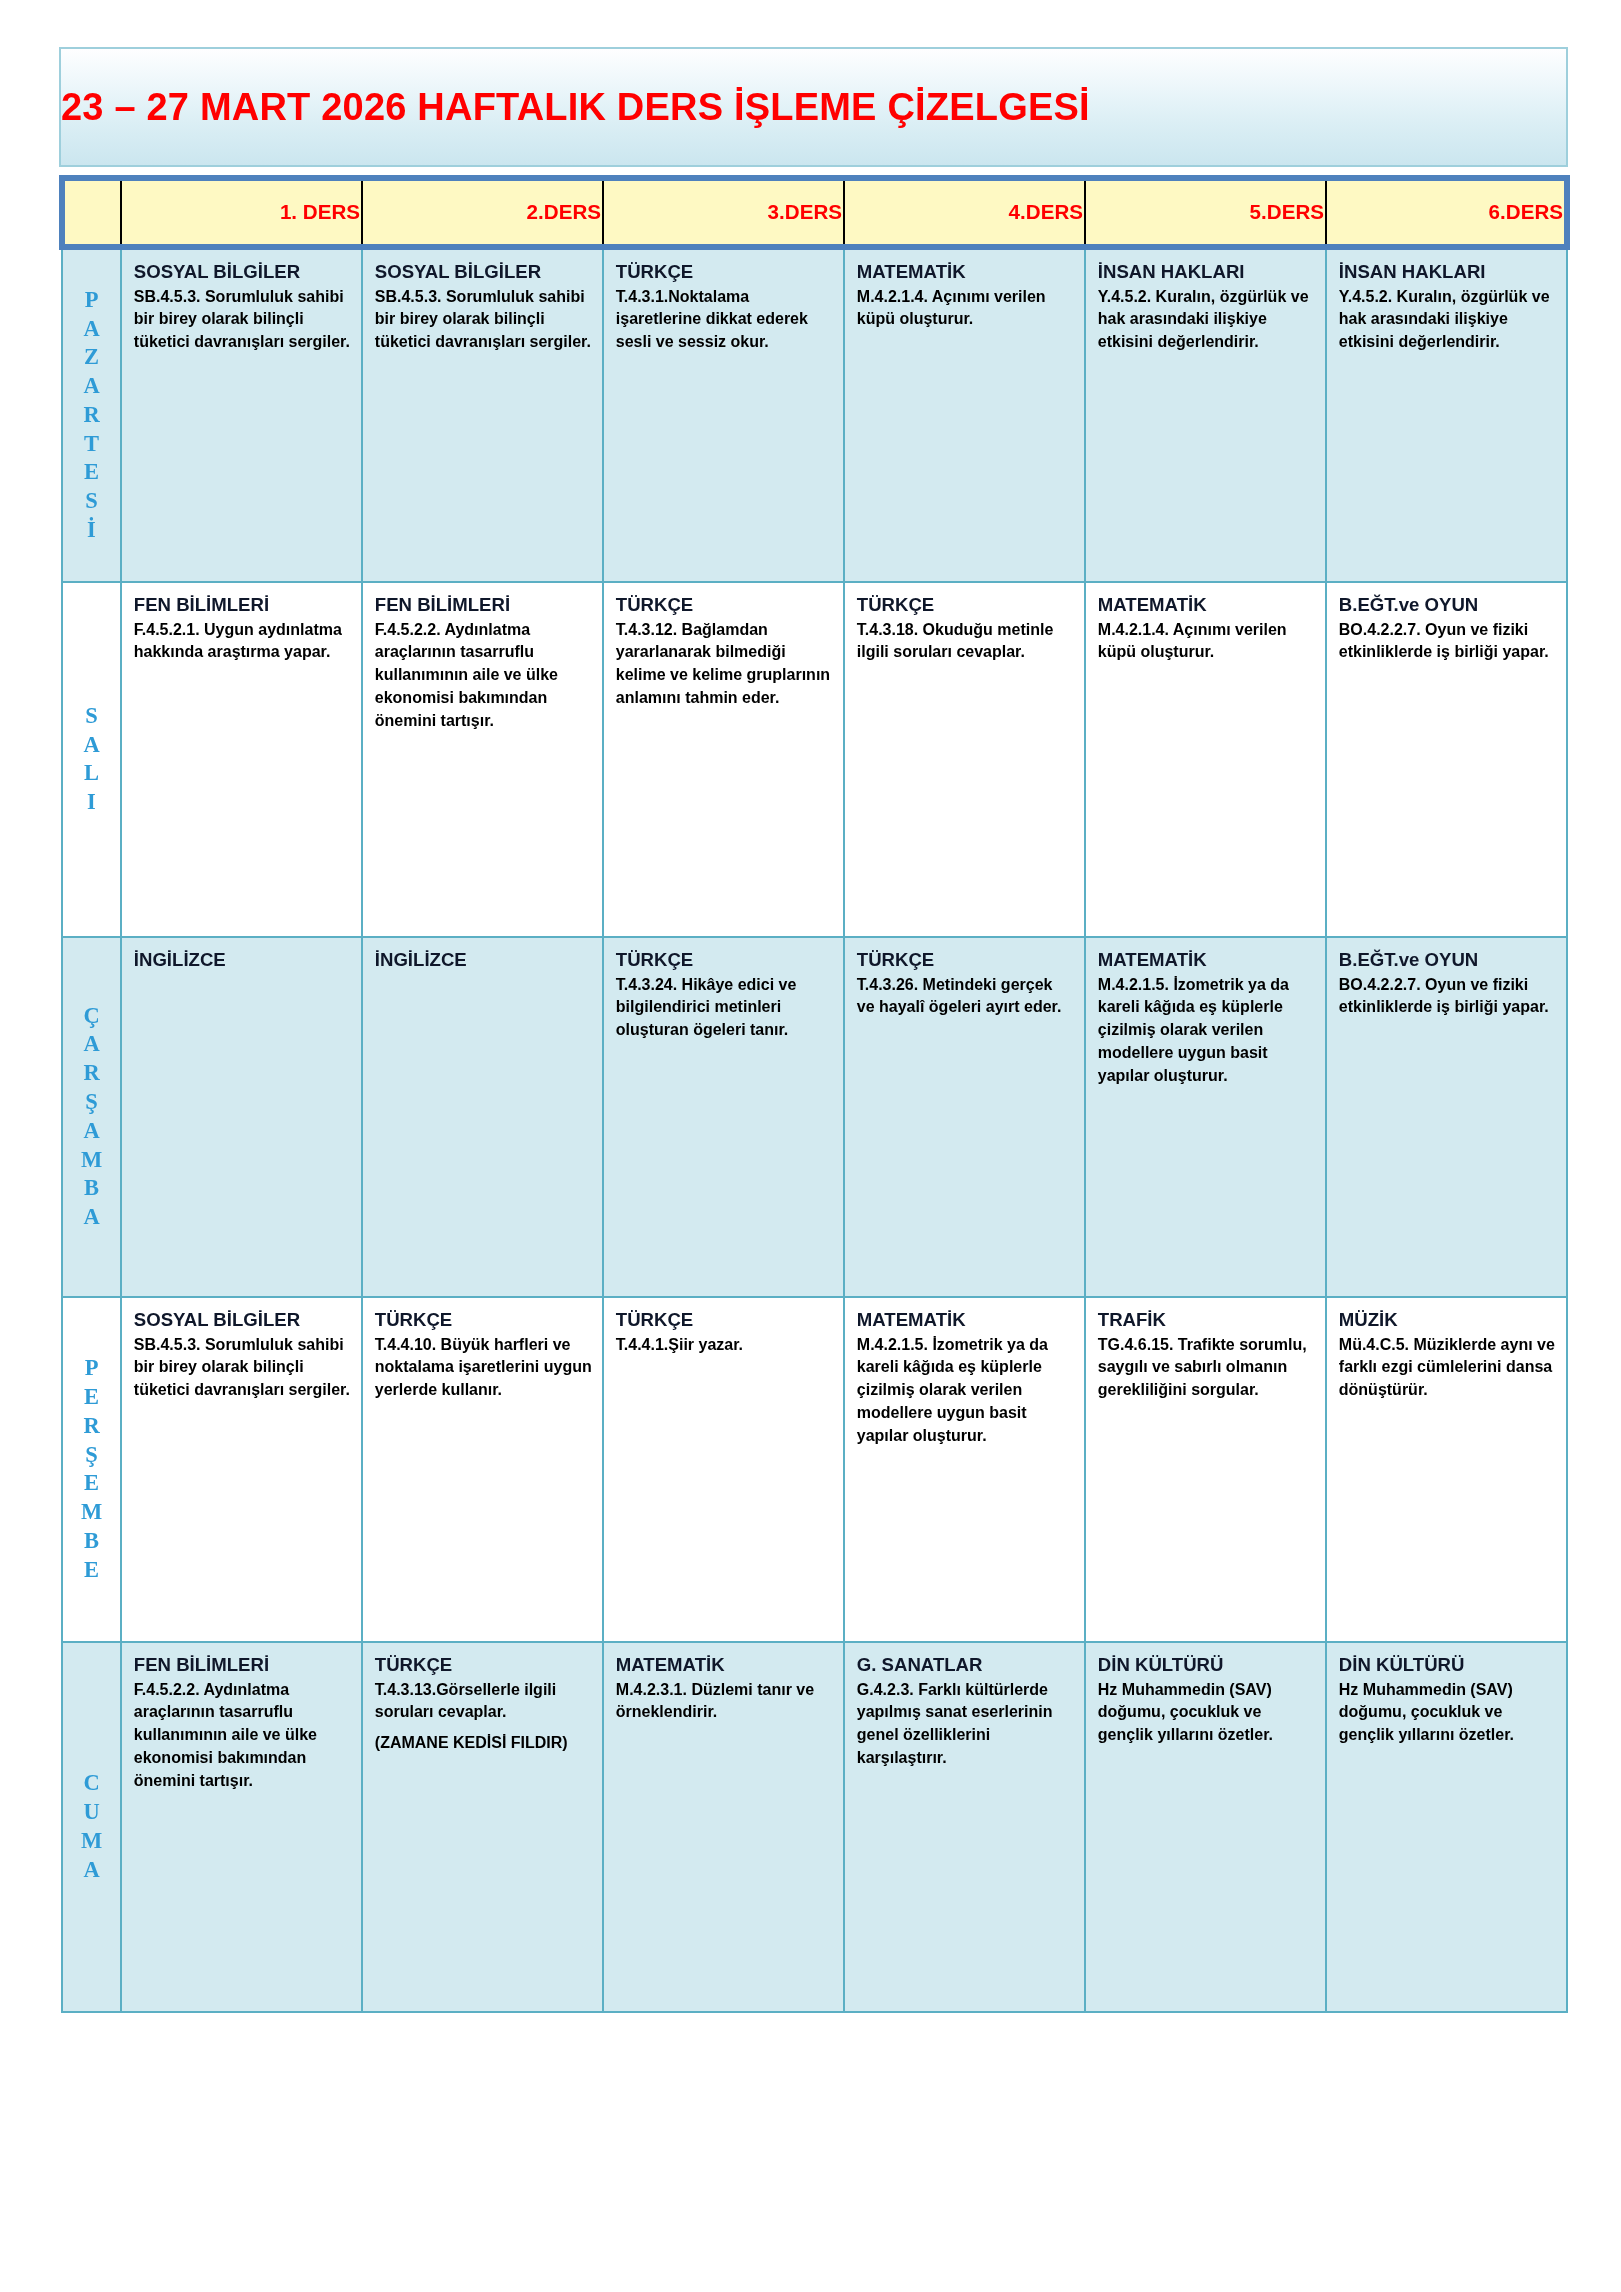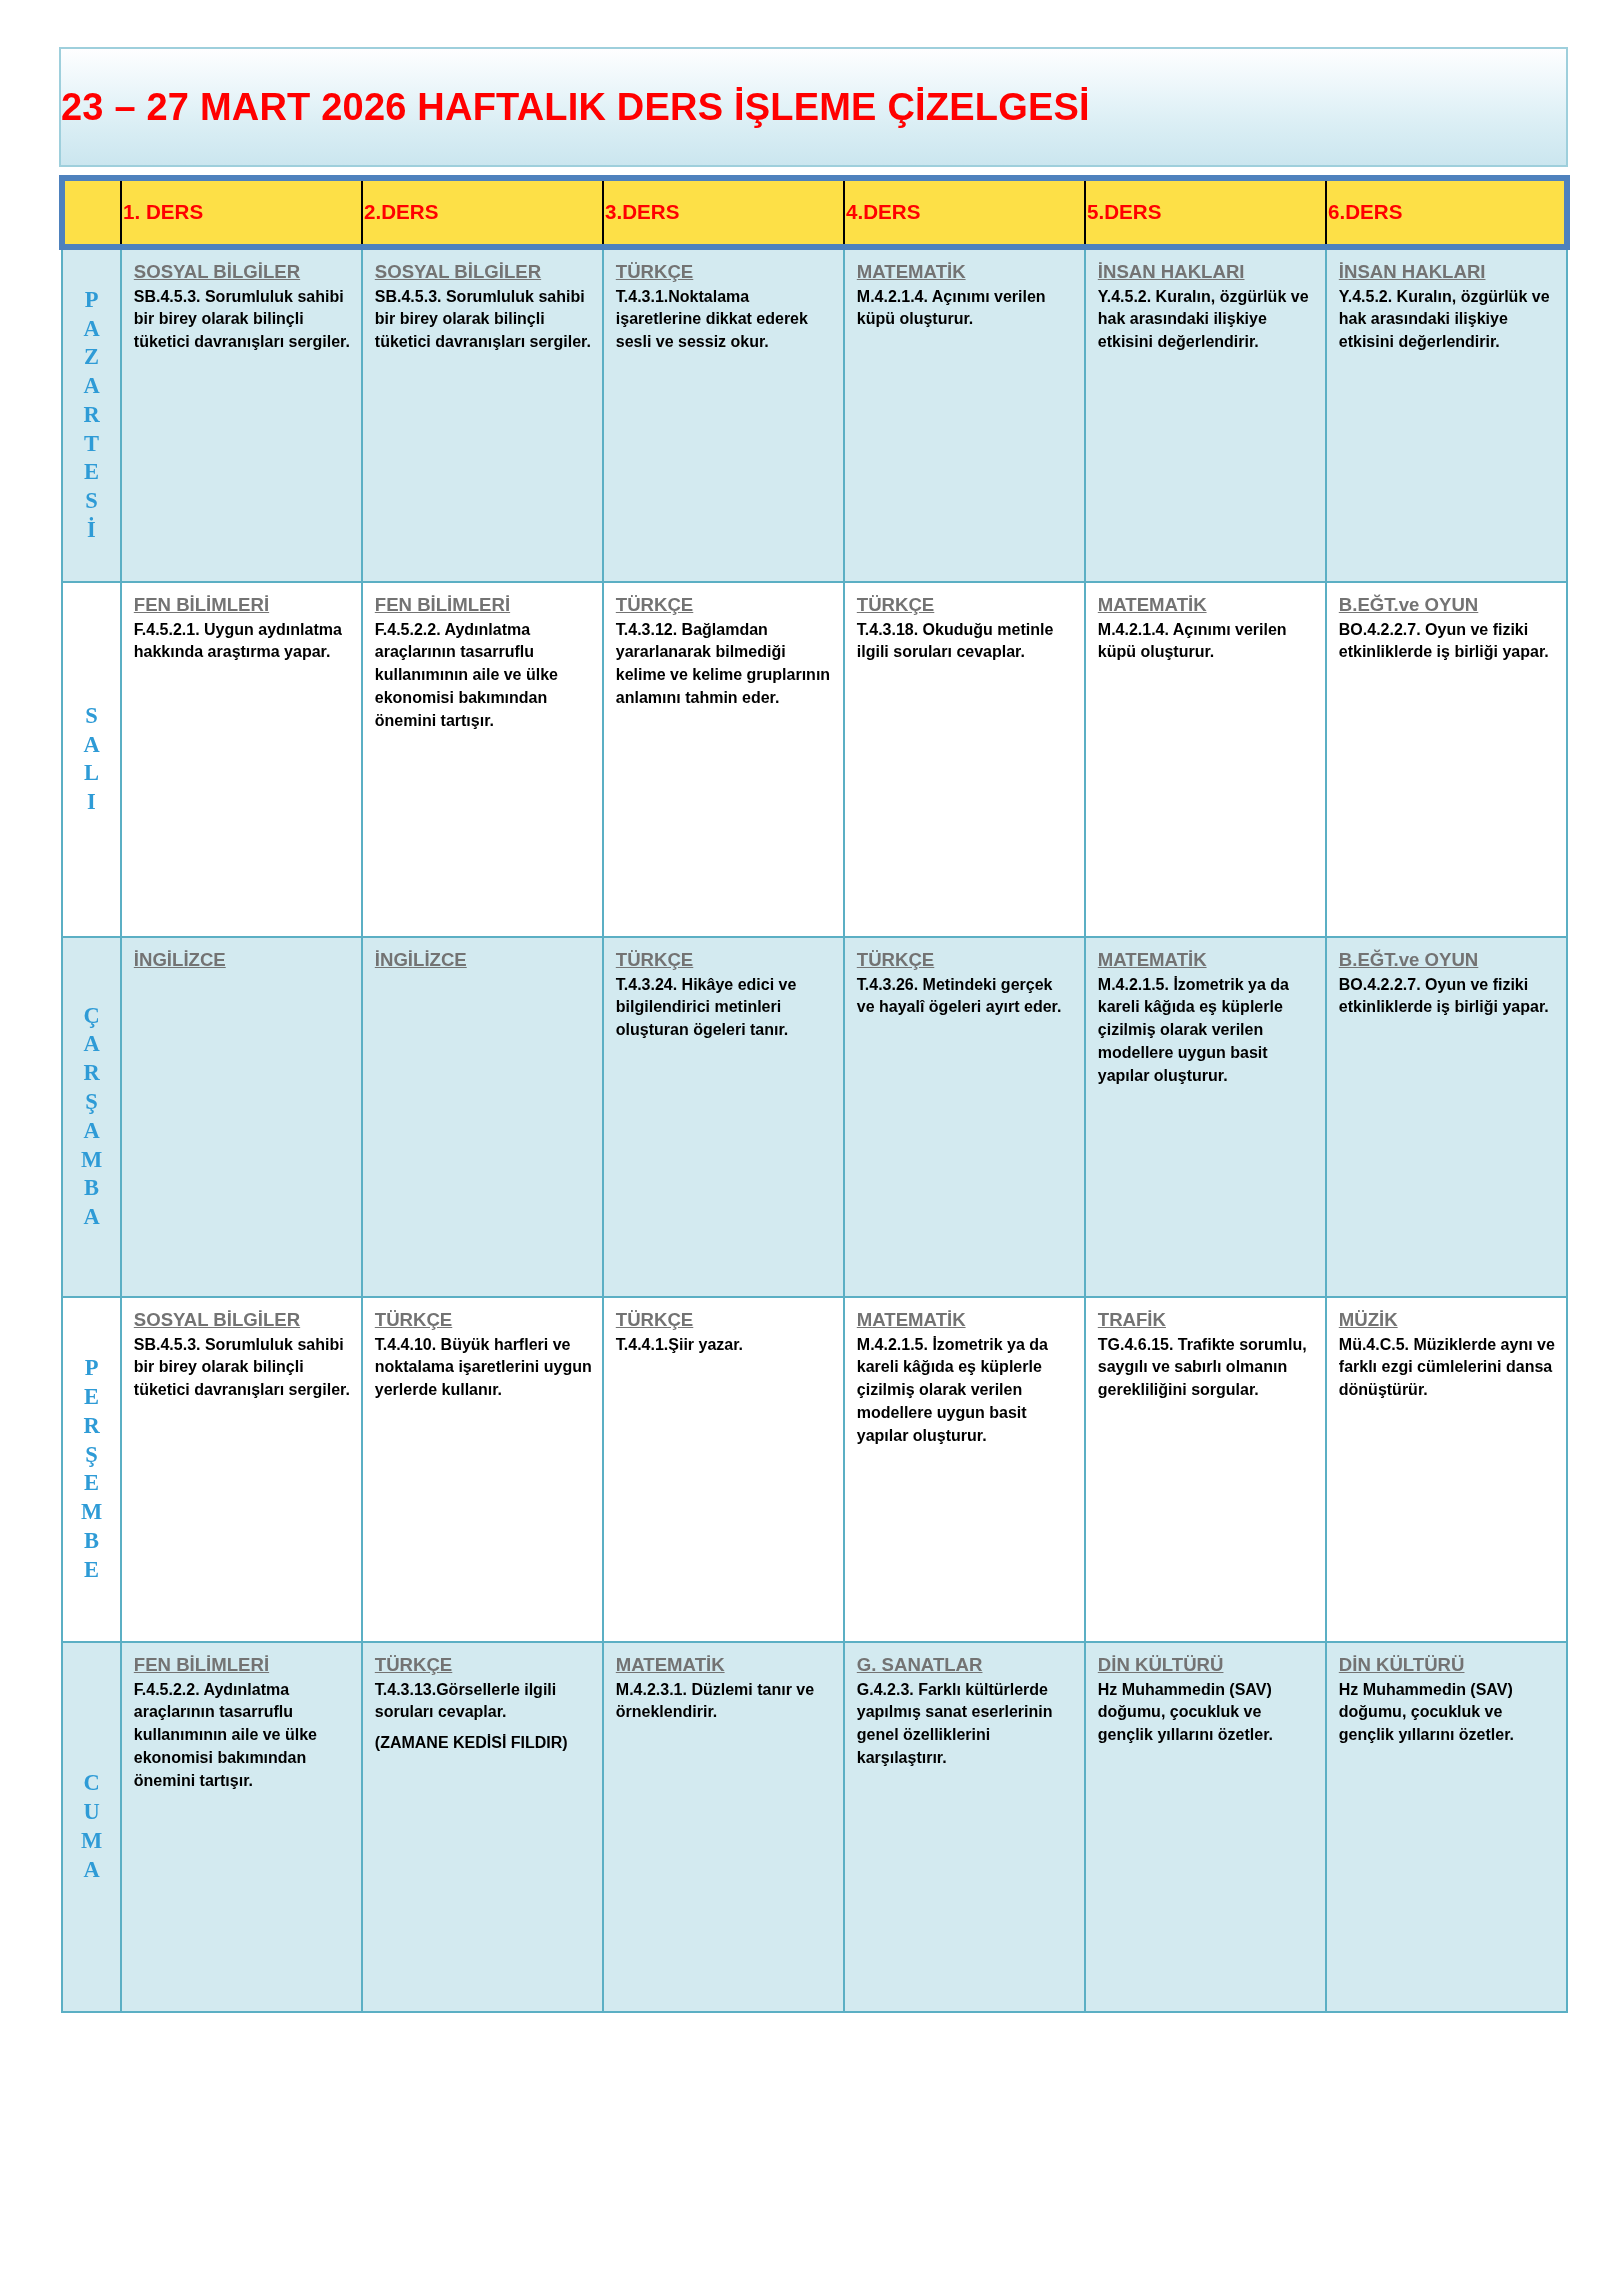--- a/index.html
+++ b/index.html
@@ -45,27 +45,27 @@
     width: 1509px;
     border-collapse: collapse;
     table-layout: fixed;
     margin-top: 7.8px;
   }
   table.schedule col.c-day   { width: 59px; }
   table.schedule col.c-les   { width: 241px; }
 
   
   thead tr.header-row td {
-    background: #fde047;
+    background: #fef9c3;
     border-left: 2px solid #000000;
     border-right: 2px solid #000000;
     border-top: 6.9px solid #4E81BD;
     border-bottom: 6.9px solid #4E81BD;
     height: 61px;
-    text-align: left;
+    text-align: right;
     vertical-align: middle;
   }
   thead tr.header-row td.day-head {
     border-left: 6.9px solid #4E81BD;
     border-right: 2px solid #000000;
   }
   thead tr.header-row td.last-head {
     border-right: 6.9px solid #4E81BD;
   }
   .header-label {
@@ -98,27 +98,26 @@
   }
   .day-letters span {
     font-family: "Liberation Serif", serif;
     font-weight: bold;
     font-size: 22.5px;
     color: #2E9BD6;
     display: block;
   }
 
   .subject {
-    color: #737373;
+    color: #0f172a;
     font-size: 18.6px;
     font-weight: bold;
     line-height: 1.3;
     margin-bottom: 2px;
     white-space: nowrap;
-    text-decoration: underline;
   }
   .objective {
     color: #000000;
     font-size: 16px;
     font-weight: bold;
     line-height: 1.42;
   }
   .objective .extra {
     display: block;
     margin-top: 8px;

